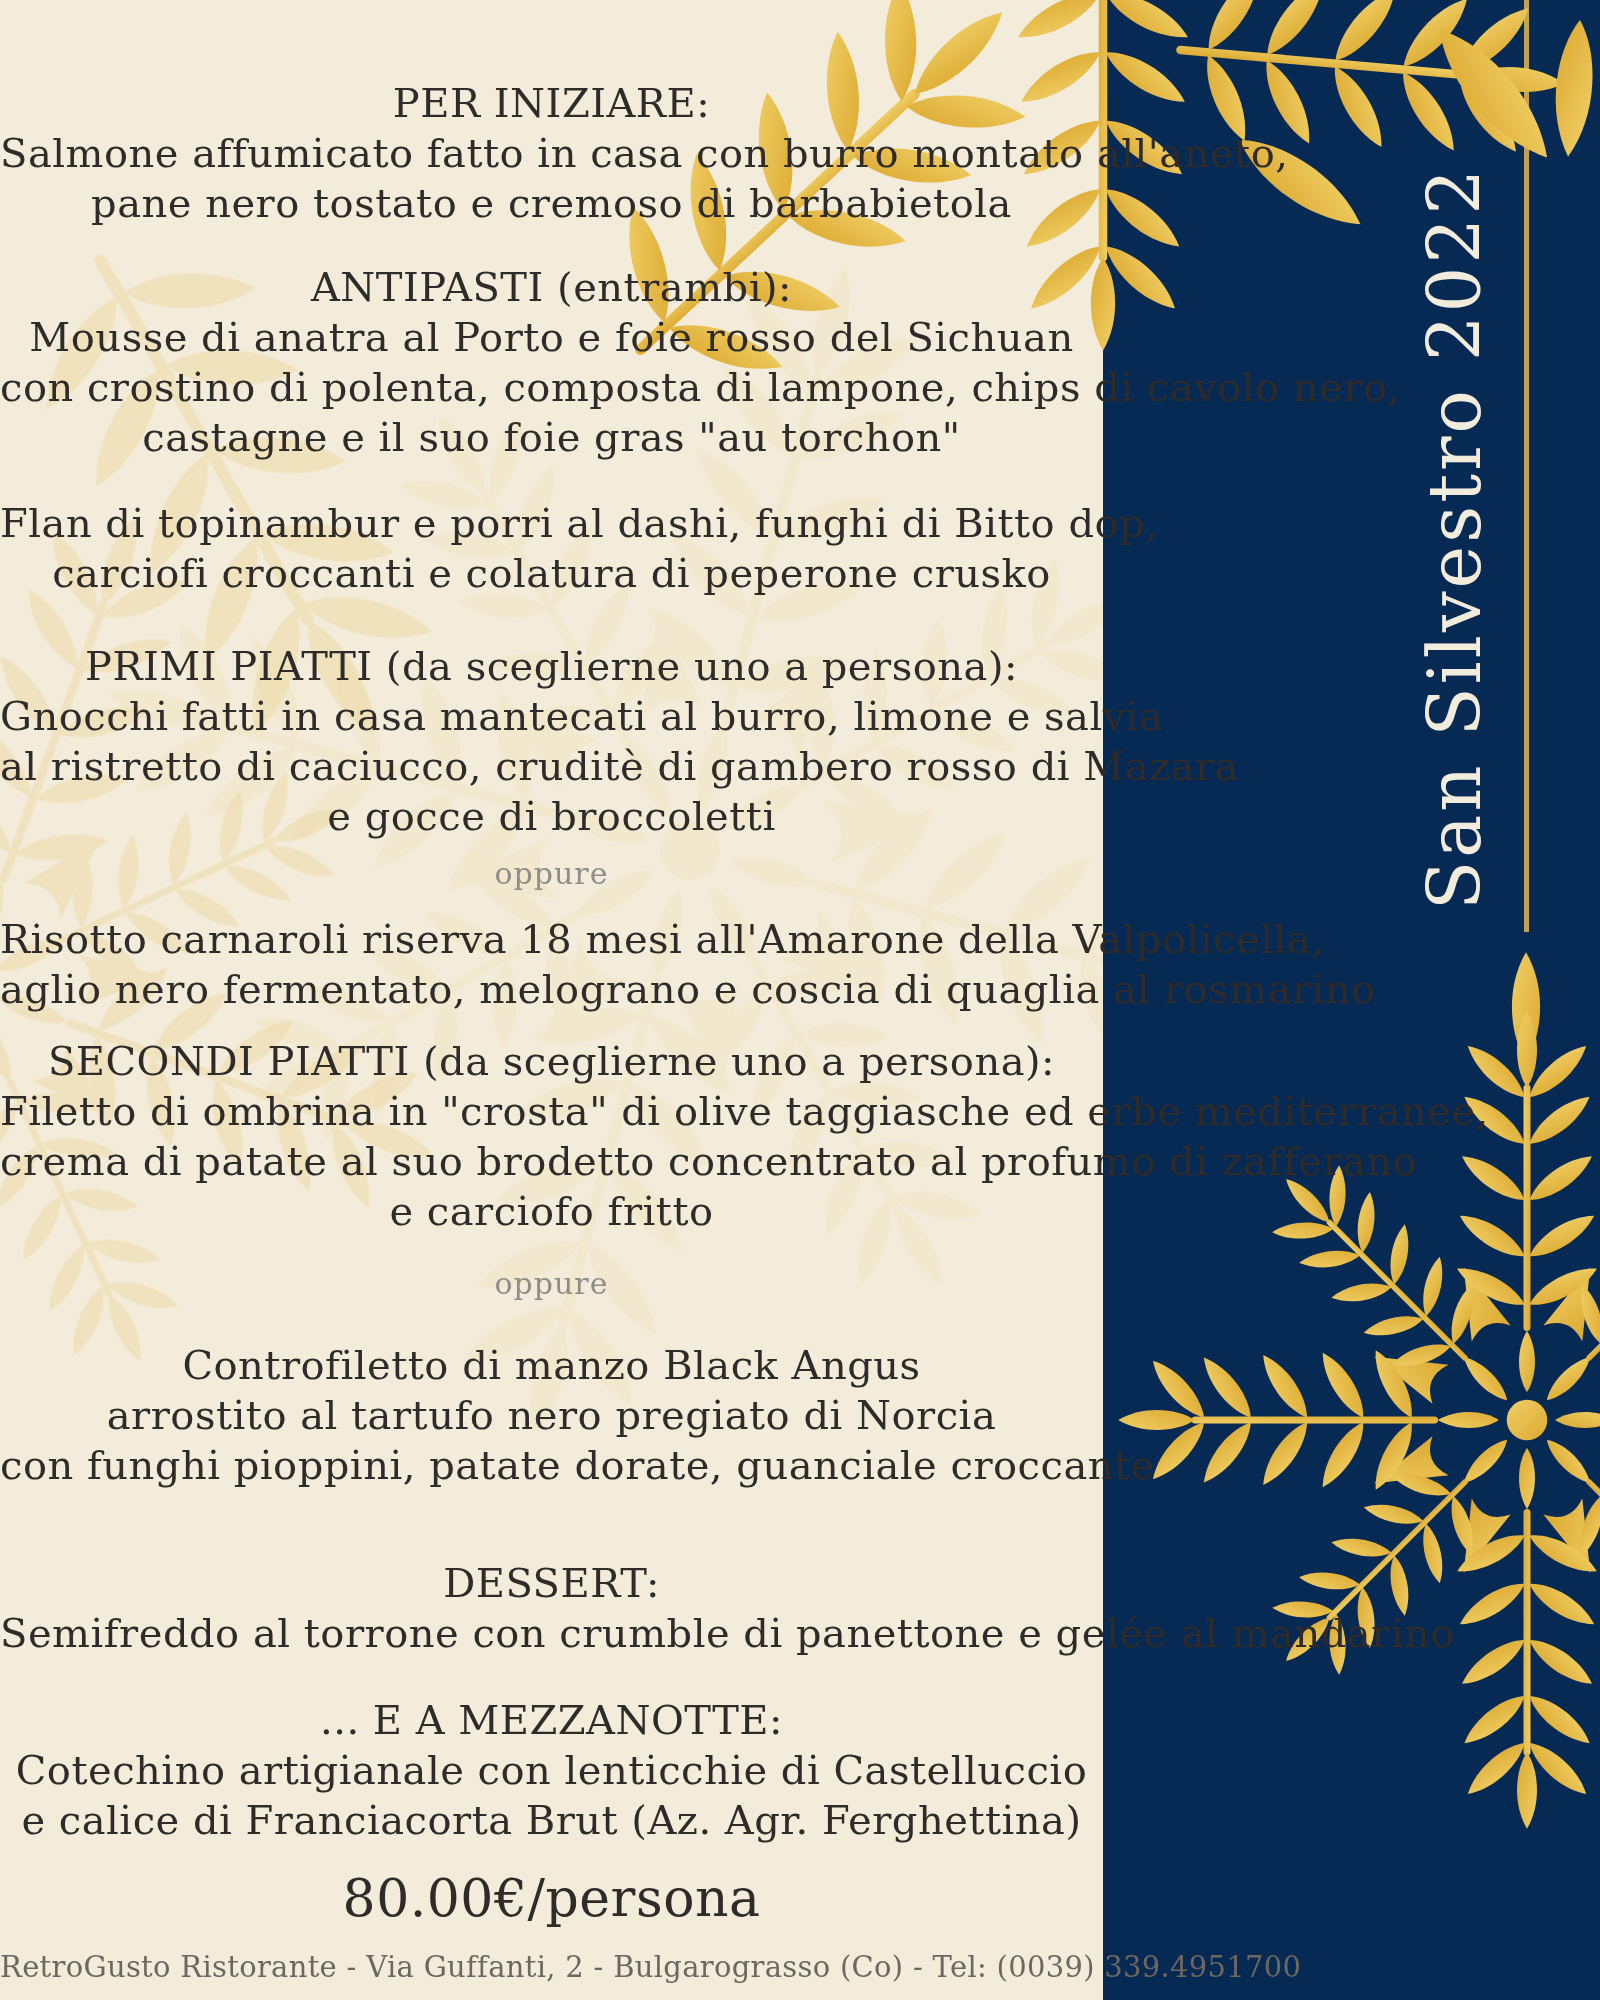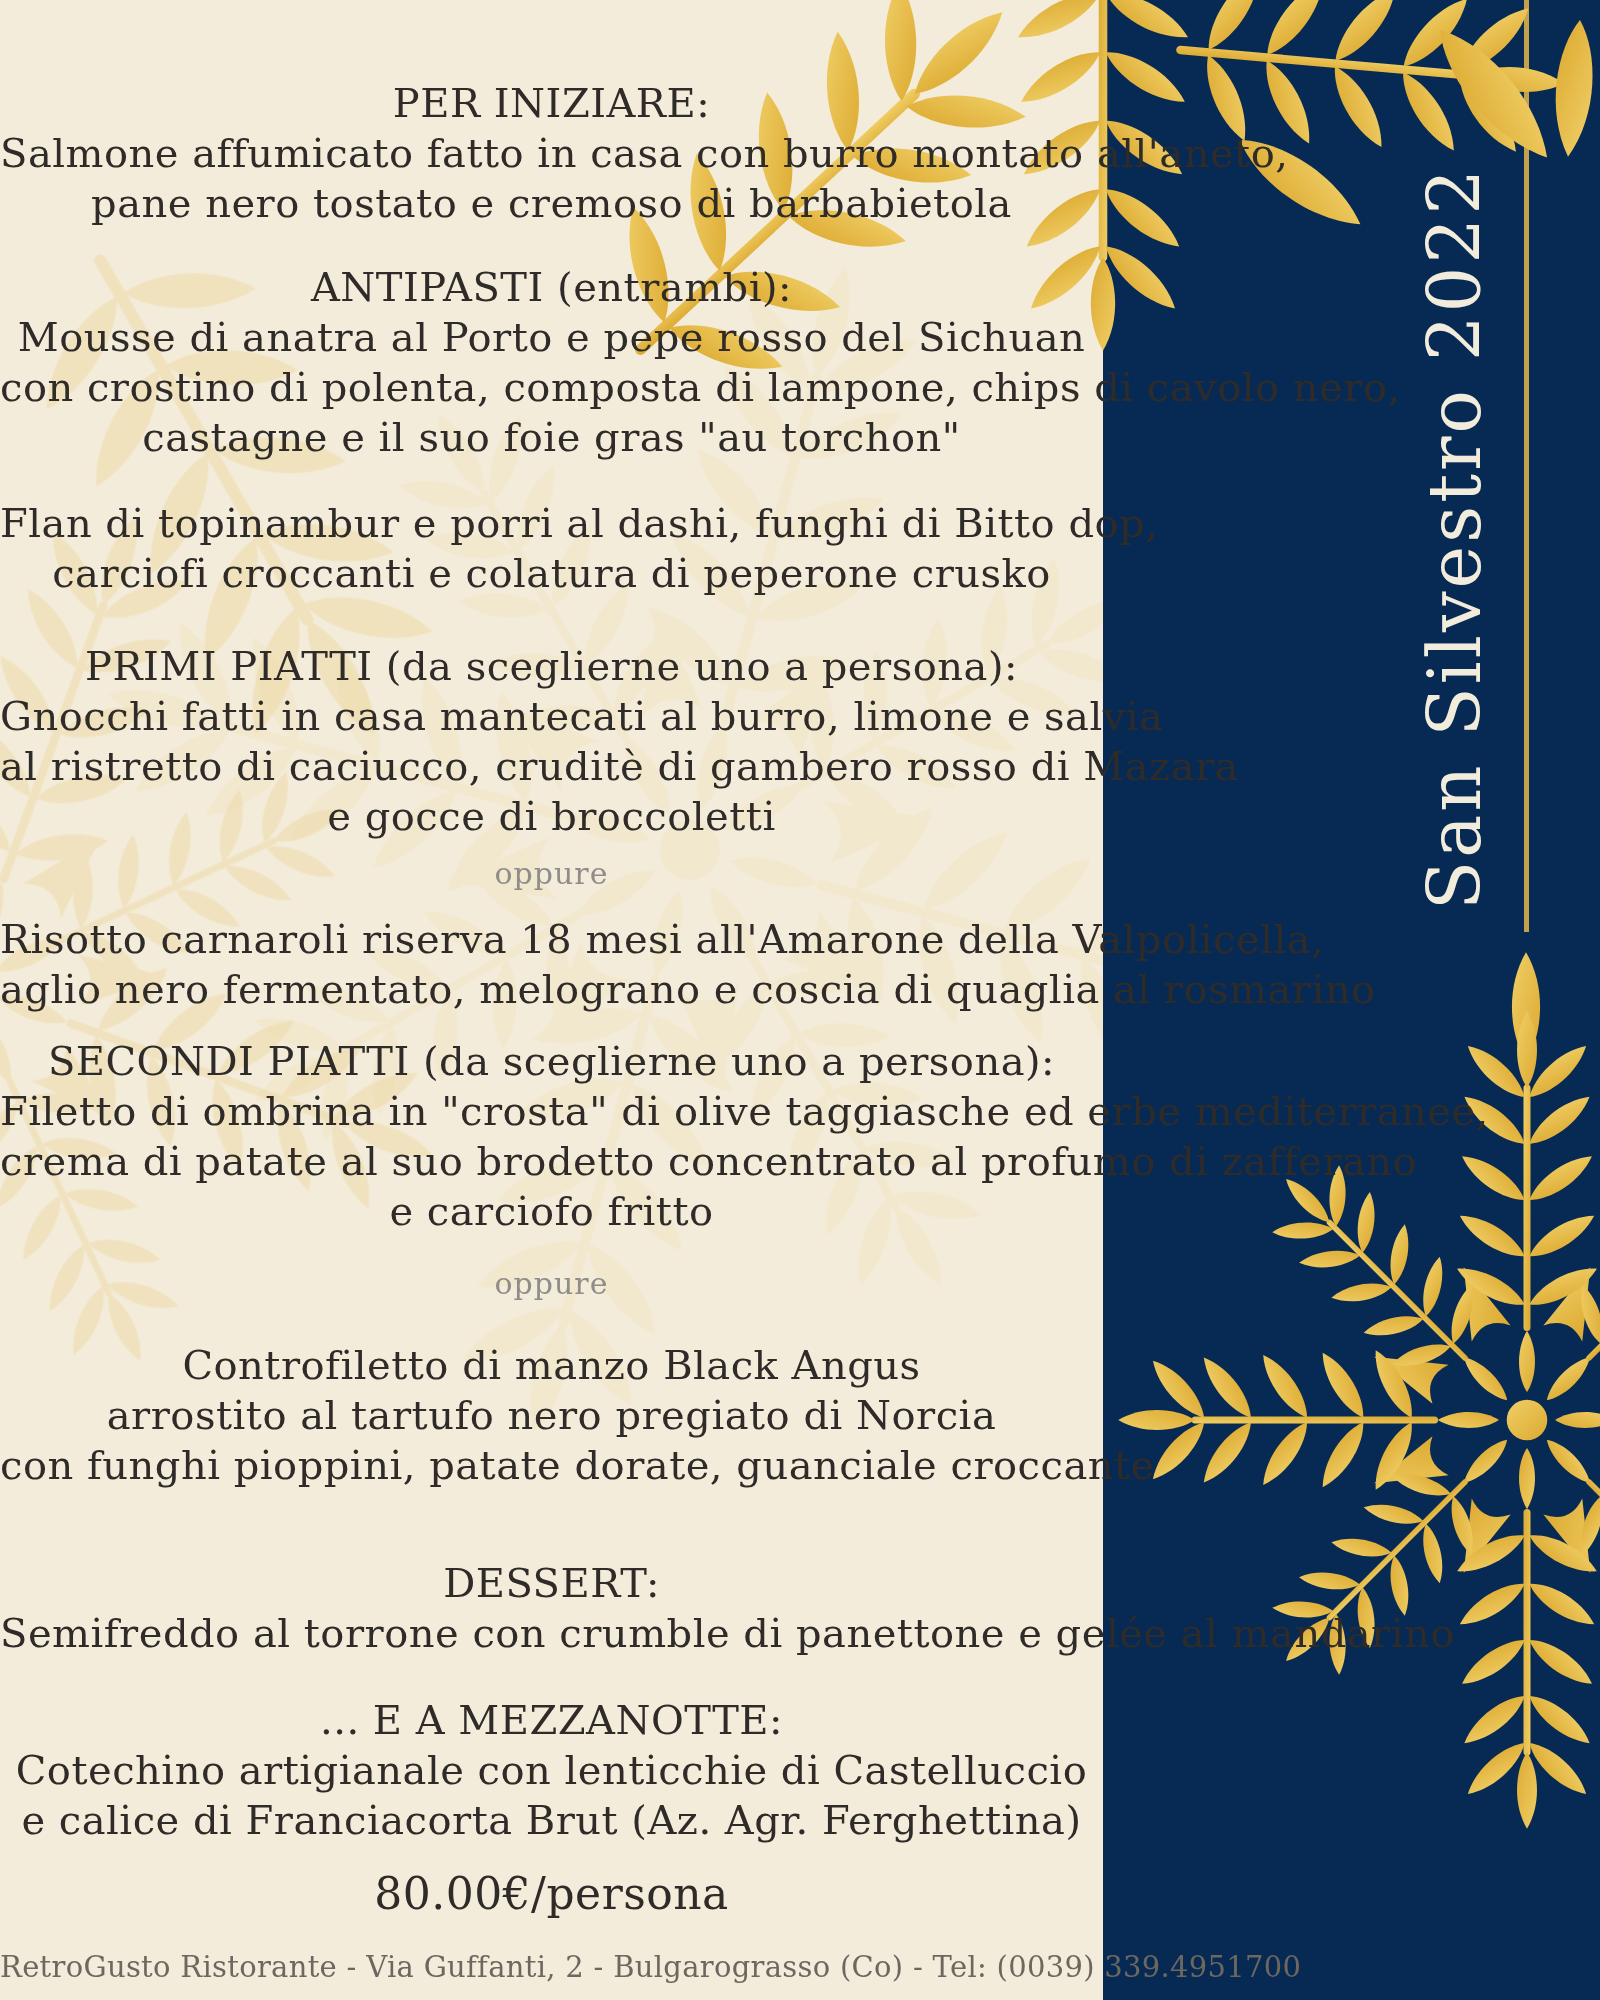--- a/index.html
+++ b/index.html
@@ -17,21 +17,21 @@
   .decor-ornament{left:1100px;top:0;z-index:2;}
   .decor-top{left:520px;top:-20px;z-index:3;overflow:visible;}
   .gs1{stop-color:var(--gold-light);} .gs2{stop-color:var(--gold);} .pale-fill{fill:var(--pale-gold);}
   .line-fill{fill:var(--line-gold);}
   .menu{position:absolute;left:0;top:0;width:1103px;height:1820px;z-index:4;color:var(--ink);}
   .block{position:absolute;left:0;width:100%;text-align:center;font-size:40px;
          line-height:50px;letter-spacing:.5px;white-space:nowrap;}
   .block .heading{font-size:40px;}
   .block.oppure{font-size:30px;line-height:36px;color:var(--muted);letter-spacing:1px;}
   .price{position:absolute;top:1868px;left:0;width:1103px;text-align:center;
-         font-size:44px;color:var(--ink);z-index:4;letter-spacing:.5px;}
+         font-size:52px;color:var(--ink);z-index:4;letter-spacing:.5px;}
   .footer{position:absolute;top:1950px;left:0;width:1140px;text-align:right;
           font-size:29px;color:var(--footer-gray);z-index:4;letter-spacing:.3px;white-space:nowrap;}
   .v-title{position:absolute;left:1065px;top:496px;width:780px;height:84px;
            transform:rotate(-90deg);transform-origin:center;text-align:center;
            font-size:72px;line-height:84px;color:var(--title-cream);z-index:4;
            letter-spacing:3px;white-space:nowrap;}
 </style>
 </head>
 <body>
 
@@ -121,21 +121,21 @@
   <div class="v-title">San Silvestro 2022</div>
 
   <div class="menu" id="menu-root">
       <div class="block" style="top: 78px;">
         <div class="heading">PER INIZIARE:</div>
         <div class="line">Salmone affumicato fatto in casa con burro montato all'aneto,</div>
         <div class="line">pane nero tostato e cremoso di barbabietola</div>
       </div>
       <div class="block" style="top: 262px;">
         <div class="heading">ANTIPASTI (entrambi):</div>
-        <div class="line">Mousse di anatra al Porto e pepe rosso del Sichuan</div>
+        <div class="line">Mousse di anatra al Porto e foie rosso del Sichuan</div>
         <div class="line">con crostino di polenta, composta di lampone, chips di cavolo nero,</div>
         <div class="line">castagne e il suo foie gras "au torchon"</div>
       </div>
       <div class="block" style="top: 498px;">
         <div class="line">Flan di topinambur e porri al dashi, funghi di Bitto dop,</div>
         <div class="line">carciofi croccanti e colatura di peperone crusko</div>
       </div>
       <div class="block" style="top: 641px;">
         <div class="heading">PRIMI PIATTI (da sceglierne uno a persona):</div>
         <div class="line">Gnocchi fatti in casa mantecati al burro, limone e salvia</div>

